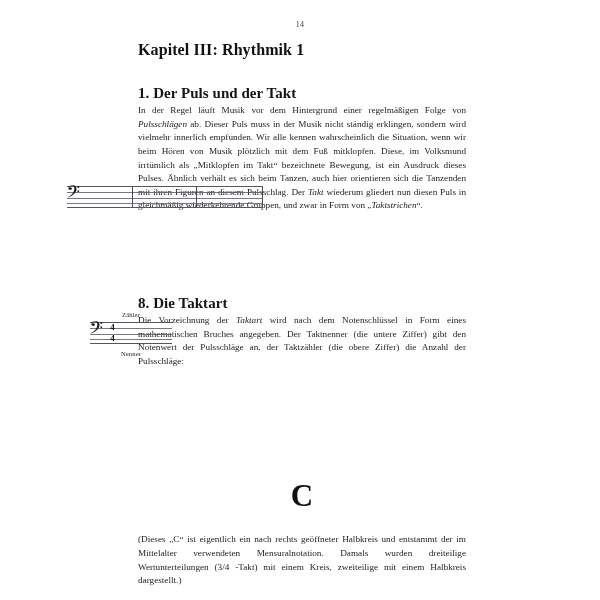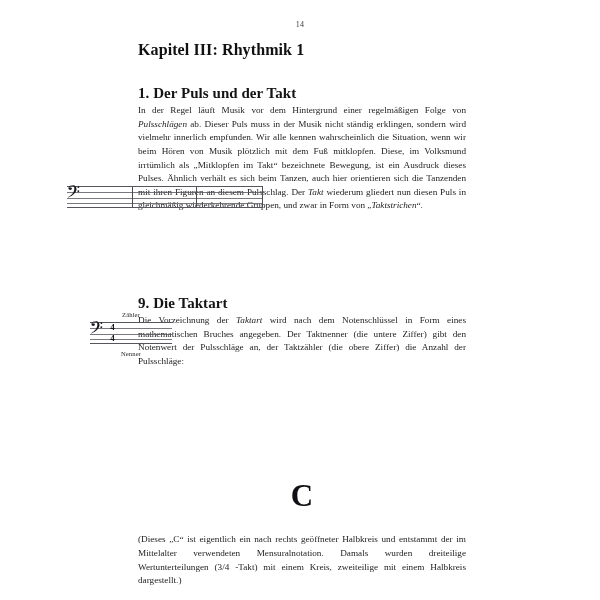--- a/index.html
+++ b/index.html
@@ -179,21 +179,21 @@
     <h2 class="section-title">1. Der Puls und der Takt</h2>
 
     <p class="body-text">In der Regel läuft Musik vor dem Hintergrund einer regelmäßigen Folge von <em>Pulsschlägen</em> ab. Dieser Puls muss in der Musik nicht ständig erklingen, sondern wird vielmehr innerlich empfunden. Wir alle kennen wahrscheinlich die Situation, wenn wir beim Hören von Musik plötzlich mit dem Fuß mitklopfen. Diese, im Volksmund irrtümlich als „Mitklopfen im Takt“ bezeichnete Bewegung, ist ein Ausdruck dieses Pulses. Ähnlich verhält es sich beim Tanzen, auch hier orientieren sich die Tanzenden mit ihren Figuren an diesem Pulsschlag. Der <em>Takt</em> wiederum gliedert nun diesen Puls in gleichmäßig wiederkehrende Gruppen, und zwar in Form von „<em>Taktstrichen</em>“.</p>
 
     <div class="block-gap-lg"></div>
 
     <div class="staff-wrap" style="height:22px;"></div>
 
     <div class="block-gap-lg"></div>
 
-    <h2 class="section-title">9. Die Taktart</h2>
+    <h2 class="section-title">8. Die Taktart</h2>
 
     <p class="body-text">Die Vorzeichnung der <em>Taktart</em> wird nach dem Notenschlüssel in Form eines mathematischen Bruches angegeben. Der Taktnenner (die untere Ziffer) gibt den Notenwert der Pulsschläge an, der Taktzähler (die obere Ziffer) die Anzahl der Pulsschläge:</p>
 
     <div class="block-gap-lg"></div>
 
     <div class="staff-wrap" style="height:22px;"></div>
 
     <div class="block-gap-lg"></div>
 
 

